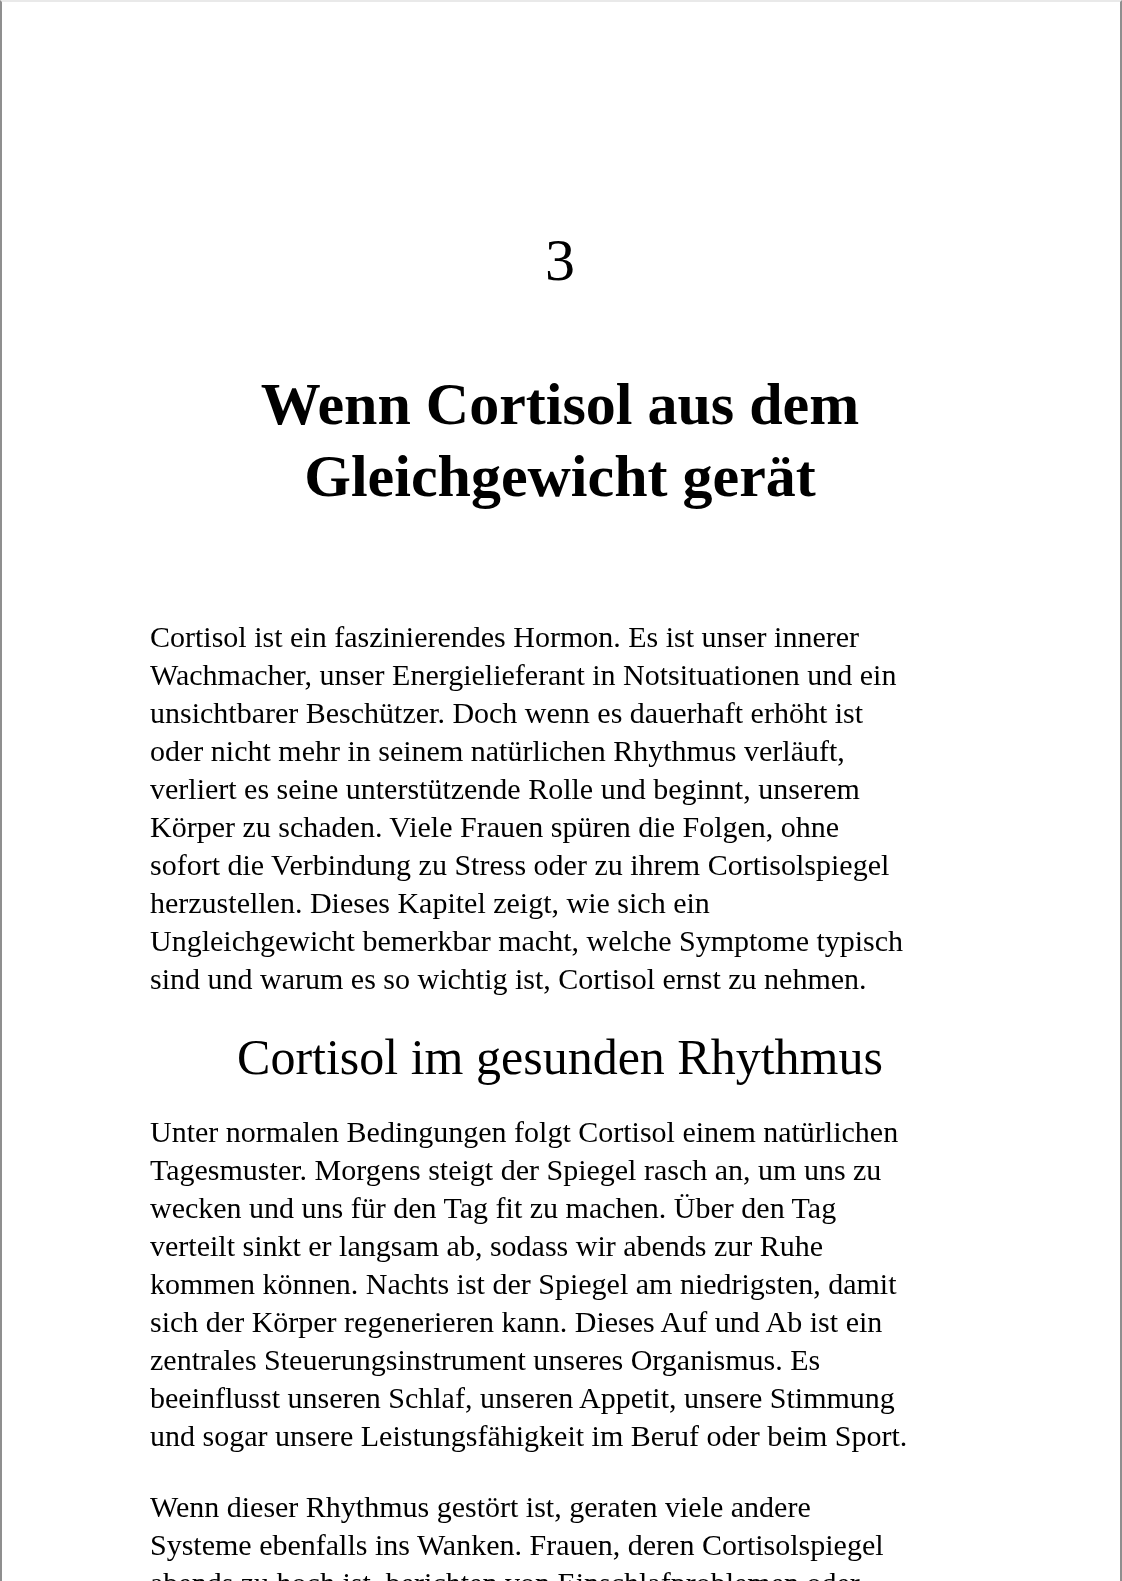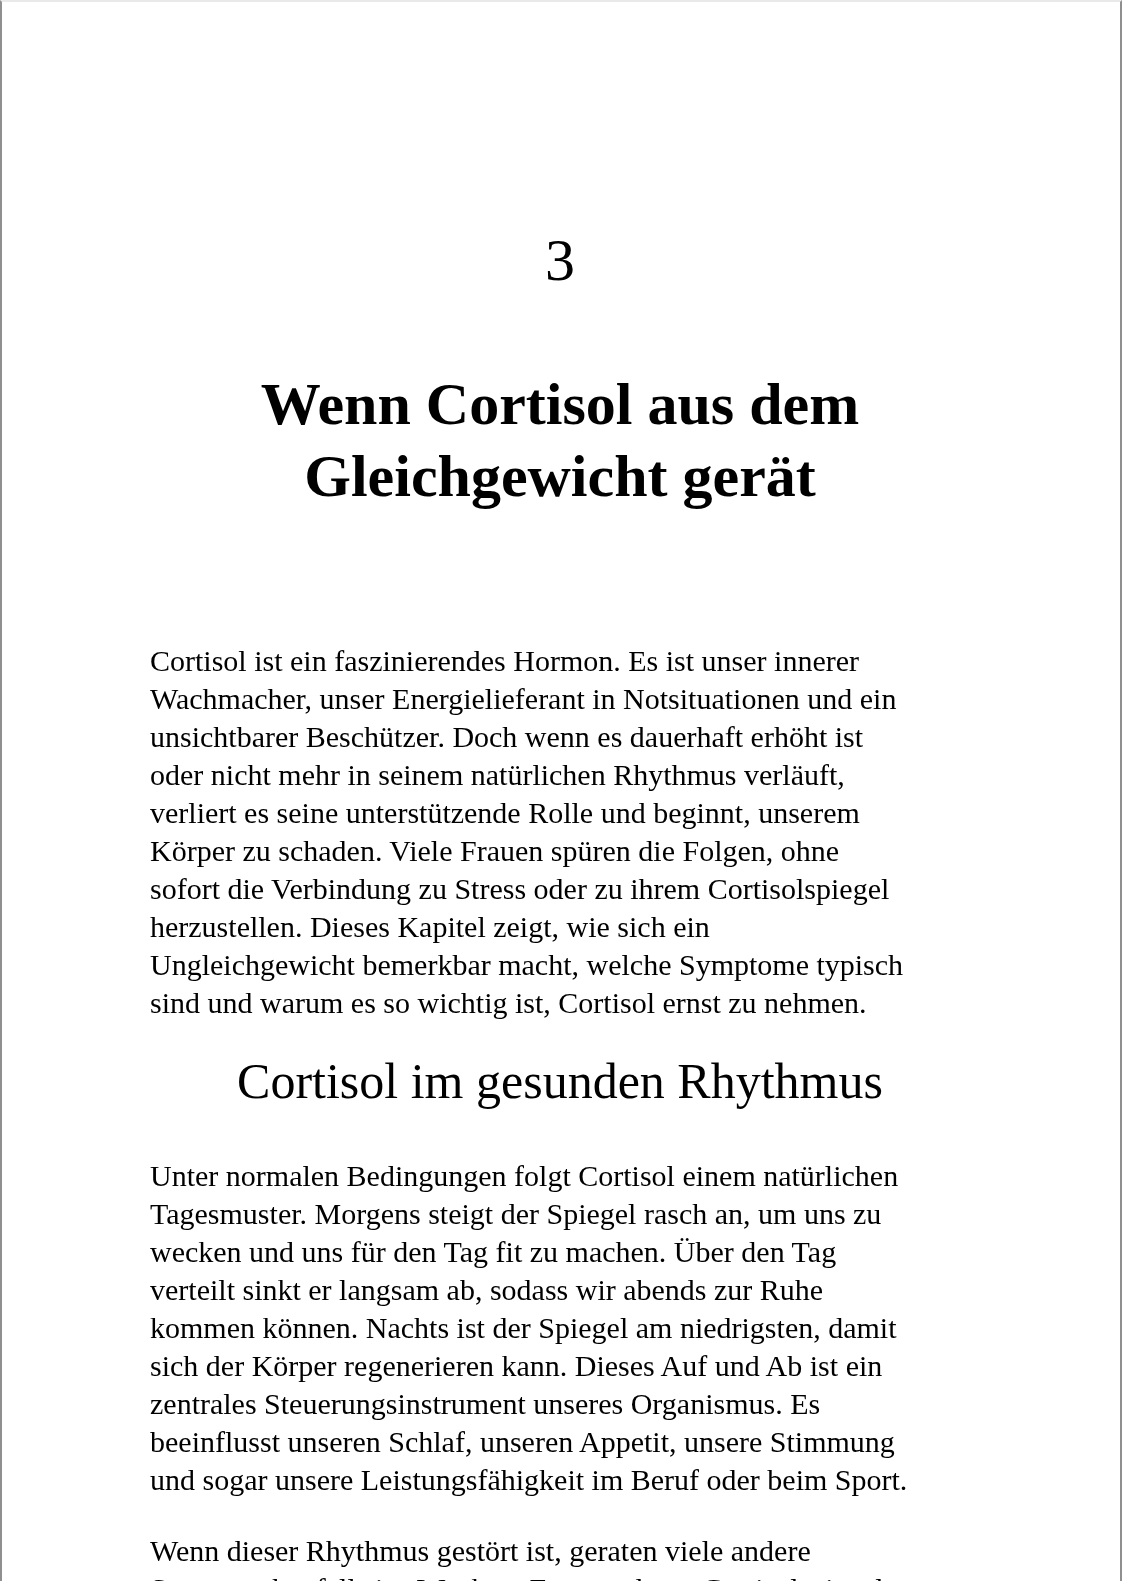--- a/index.html
+++ b/index.html
@@ -39,29 +39,29 @@
   .chapter-title {
     display: block;
     font-weight: bold;
   }
   .body-par {
     font-size: 30px;
     line-height: 38px;
     white-space: pre-line;
     margin: 0;
   }
-  .par-intro   { margin-top: 58px; }
+  .par-intro   { margin-top: 34px; }
   .section-heading {
     font-size: 50px;
     line-height: 60px;
     font-weight: normal;
     margin: 29px 0 0 0;
     text-align: center;
   }
-  .par-rhythm  { margin-top: 46px; }
+  .par-rhythm  { margin-top: 26px; }
   .par-disturb { margin-top: 33px; }
 </style>
 </head>
 <body>
 
 <div class="page">
   <div class="content">
 
     <header class="chapter-header">
       <span class="chapter-number">3</span>

